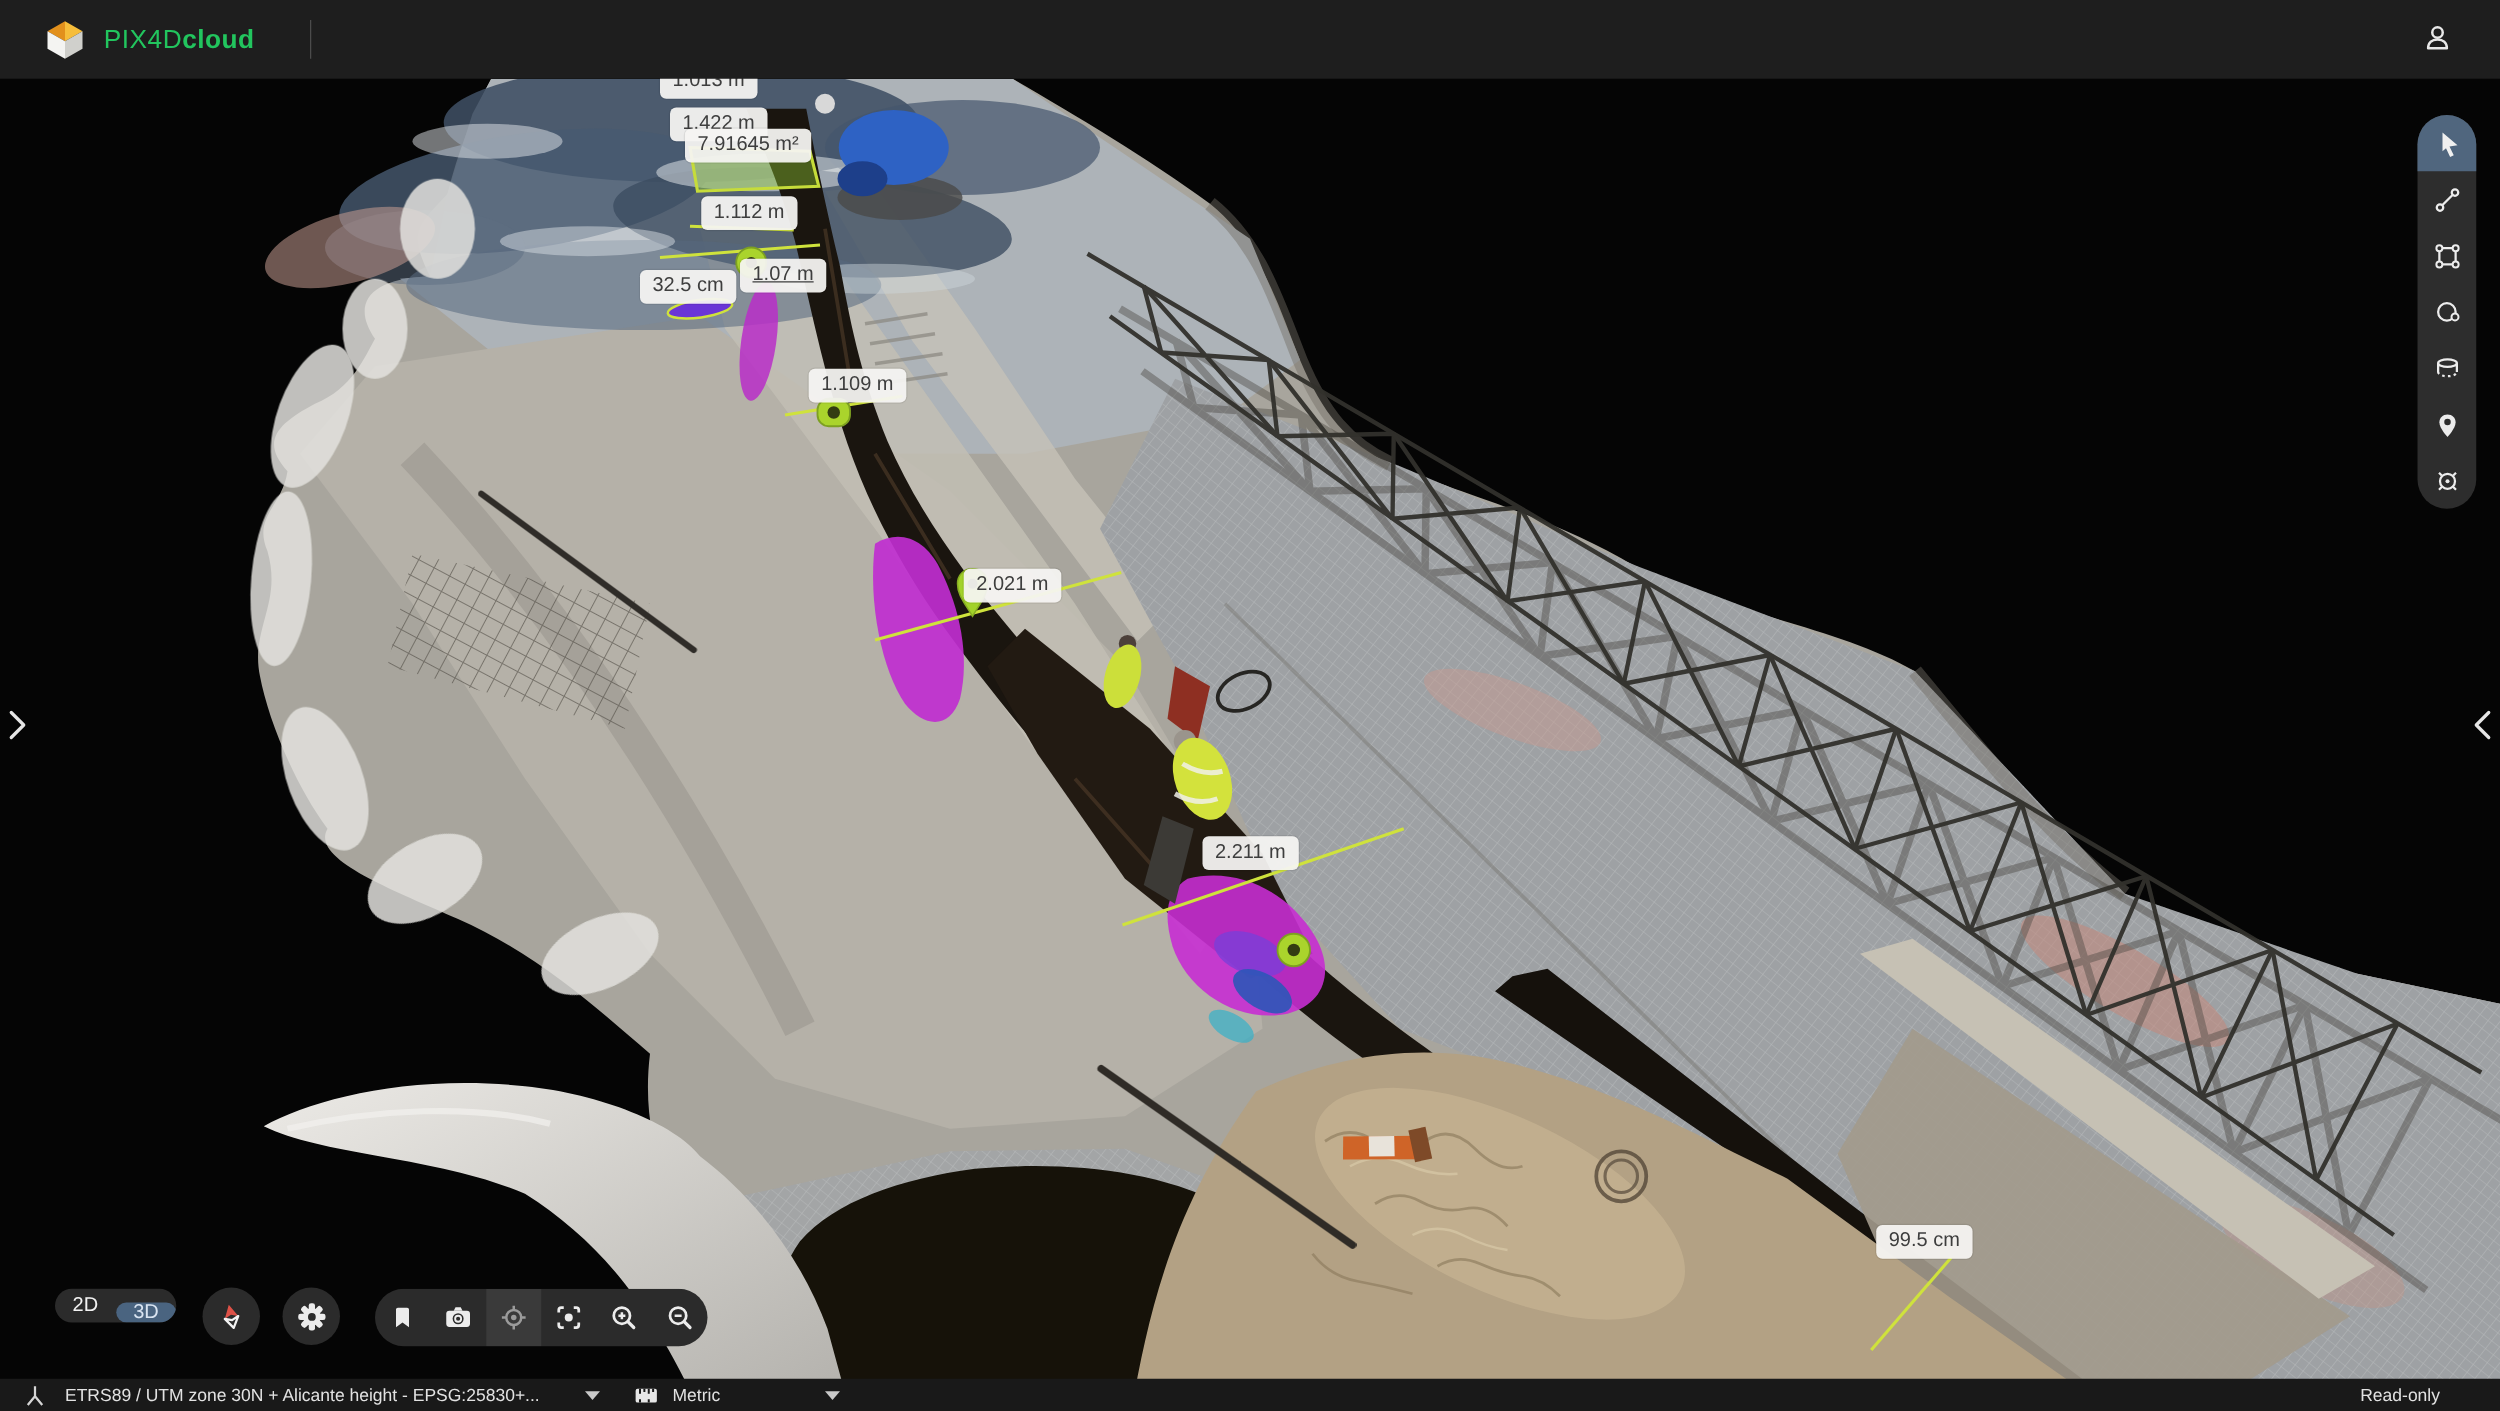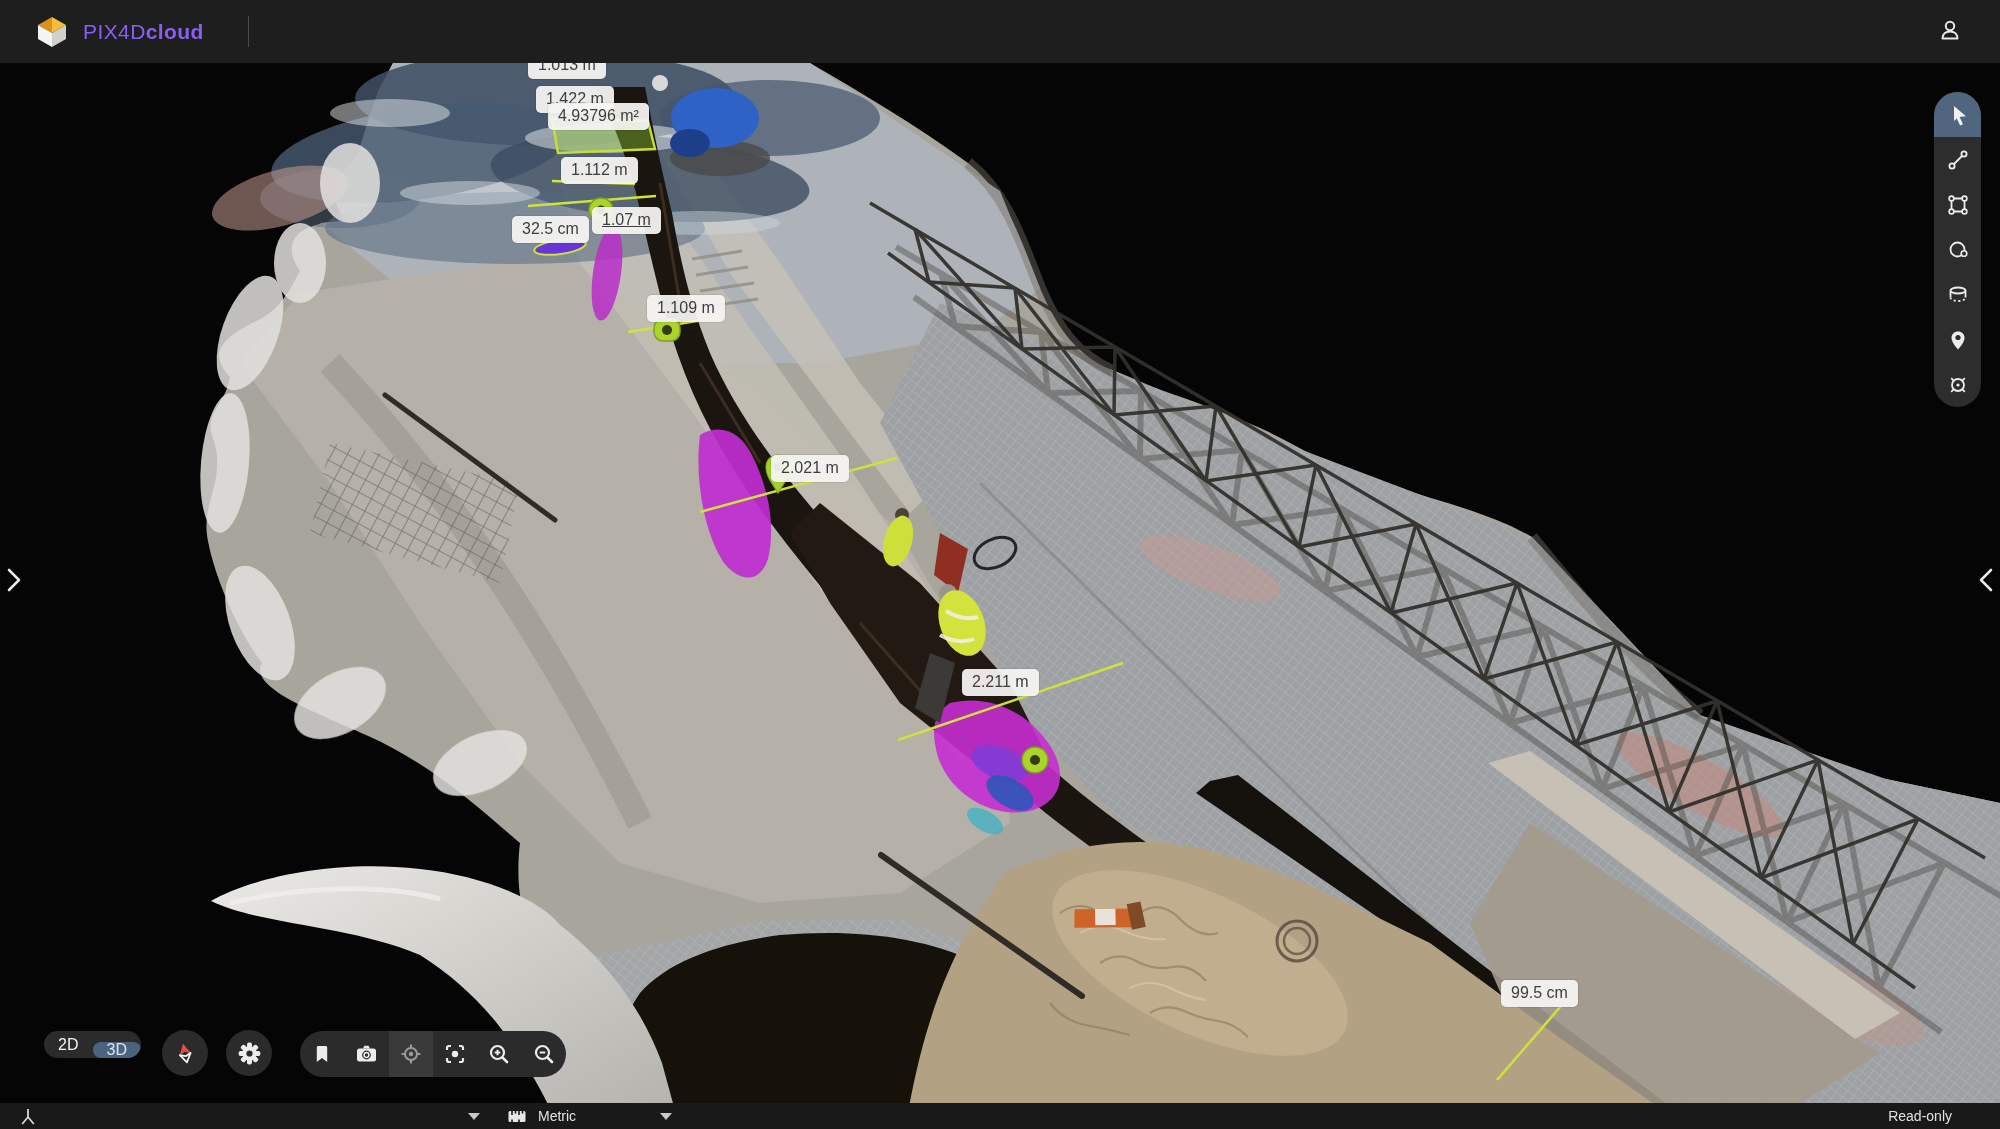--- a/index.html
+++ b/index.html
@@ -3,21 +3,21 @@
 <meta charset="utf-8">
 <style>
   html,body{margin:0;padding:0;background:#000;}
   body{width:2000px;height:1129px;position:relative;overflow:hidden;
        font-family:"Liberation Sans",sans-serif;-webkit-font-smoothing:antialiased;}
 
   
   .topbar{position:absolute;left:0;top:0;width:2000px;height:63px;background:#1e1e1e;
           display:flex;align-items:center;z-index:40;}
   .logo{margin-left:34px;width:36px;height:36px;flex:none;}
-  .brand{color:#8b5cf6;font-size:21px;margin-left:13px;font-weight:300;letter-spacing:.4px;white-space:nowrap;}
+  .brand{color:#22c55e;font-size:21px;margin-left:13px;font-weight:300;letter-spacing:.4px;white-space:nowrap;}
   .brand b{font-weight:700;}
   .tb-divider{position:absolute;left:248px;top:16px;width:1px;height:31px;background:#4b4b4b;}
   .project-title{position:absolute;left:271px;top:0;height:63px;display:flex;align-items:center;
                  color:#e3e3e3;font-size:17px;white-space:nowrap;}
   .account{position:absolute;right:36px;top:17px;width:28px;height:28px;cursor:pointer;}
 
   
   .scene{position:absolute;left:0;top:63px;width:2000px;height:1066px;background:#050505;overflow:hidden;z-index:1;}
   .scene svg{display:block;}
 
@@ -251,21 +251,21 @@
     <g>
       <circle cx="1035" cy="697" r="13" fill="#aad42c" stroke="#7da021" stroke-width="1.5"></circle>
       <circle cx="1035" cy="697" r="5" fill="#333c12"></circle>
     </g>
   </g>
 </svg>
 </div>
 
 <div class="mlabel" style="left:528px;top:52px;">1.013 m</div>
 <div class="mlabel" style="left:536px;top:86px;">1.422 m</div>
-<div class="mlabel" style="left:548px;top:103px;">4.93796 m²</div>
+<div class="mlabel" style="left:548px;top:103px;">7.91645 m²</div>
 <div class="mlabel" style="left:561px;top:157px;">1.112 m</div>
 <div class="mlabel" style="left:512px;top:216px;">32.5 cm</div>
 <div class="mlabel" style="left:592px;top:207px;text-decoration:underline;">1.07 m</div>
 <div class="mlabel" style="left:647px;top:295px;">1.109 m</div>
 <div class="mlabel" style="left:771px;top:455px;">2.021 m</div>
 <div class="mlabel" style="left:962px;top:669px;">2.211 m</div>
 <div class="mlabel" style="left:1501px;top:980px;">99.5 cm</div>
 
 <div class="topbar">
   <svg class="logo" viewBox="0 0 36 36">
@@ -412,20 +412,21 @@
 <div class="chev chev-right">
   <svg width="16" height="26" viewBox="0 0 16 26">
     <path d="M13,3 L3,13 L13,23" fill="none" stroke="#e6e6e6" stroke-width="2.6" stroke-linecap="round" stroke-linejoin="round"></path>
   </svg>
 </div>
 
 <div class="statusbar">
   <svg class="sb-crs-ic" width="18" height="18" viewBox="0 0 18 18" fill="none" stroke="#d5d5d5" stroke-width="1.8">
     <path d="M9,2 V10 M9,10 L3.2,17 M9,10 L14.8,17"></path>
   </svg>
+  <div class="sb-item sb-crs-tx">ETRS89 / UTM zone 30N + Alicante height - EPSG:25830+...</div>
   <div class="caret sb-caret1"></div>
   <svg class="sb-ruler" width="20" height="18" viewBox="0 0 20 18">
     <rect x="1.5" y="4" width="17" height="11" rx="1.5" fill="#e6e6e6"></rect>
     <path d="M5,4 v4 M8.5,4 v2.6 M12,4 v4 M15.5,4 v2.6 M5,15 v-2.6 M12,15 v-2.6" stroke="#191919" stroke-width="1.6"></path>
   </svg>
   <div class="sb-item sb-units">Metric</div>
   <div class="caret sb-caret2"></div>
   <div class="sb-item sb-mode">Read-only</div>
 </div>
 

